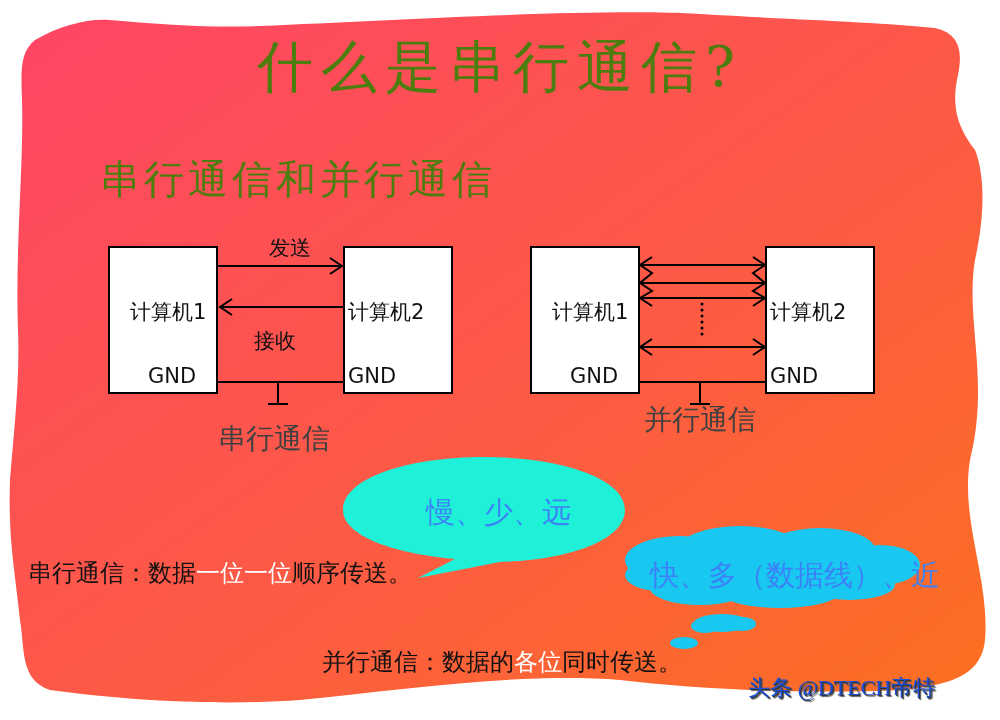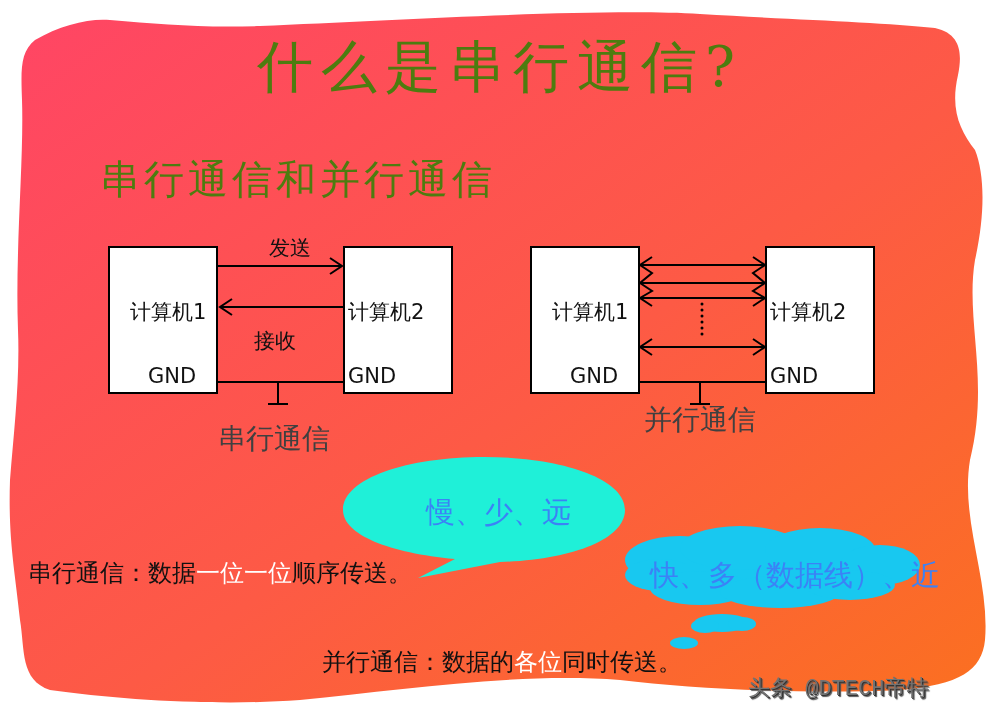--- a/index.html
+++ b/index.html
@@ -7,21 +7,21 @@
   #bg { position: absolute; left: 0; top: 0; width: 1000px; height: 720px; }
   .abs { position: absolute; white-space: nowrap; }
   .title { left: 0; width: 1000px; top: 30px; text-align: center; font-family: "DejaVu Serif", serif; font-size: 56px; color: #4d7c0f; letter-spacing: 8px; }
   .subtitle { left: 100px; top: 152px; font-family: "DejaVu Serif", serif; font-size: 40px; color: #4d7c0f; letter-spacing: 4px; }
   .box { position: absolute; background: #ffffff; border: 2px solid #000; box-sizing: border-box; }
   .lbl { font-size: 21px; color: #111; }
   .caption { font-size: 28px; color: #404040; }
   .note { font-size: 24px; color: #111; }
   .hl { color: #ffffff; }
   .bubble-text { font-size: 29px; color: #3b82f6; }
-  .watermark { font-size: 22px; color: #737373; font-family: Liberation Mono, monospace; text-shadow: 1px 1px 0 #333, 2px 2px 1px #555; }
+  .watermark { font-size: 22px; color: #1d4ed8; font-family: Liberation Serif, serif; text-shadow: 1px 1px 0 #333, 2px 2px 1px #555; }
   svg.lines { position: absolute; left: 0; top: 0; }
 </style>
 </head>
 <body>
 
 <svg id="bg" viewBox="0 0 1000 720" xmlns="http://www.w3.org/2000/svg">
   <defs>
     <linearGradient id="g" x1="0" y1="0" x2="1" y2="1">
       <stop offset="0" stop-color="#ff4565"></stop>
       <stop offset="0.55" stop-color="#fd5a45"></stop>

